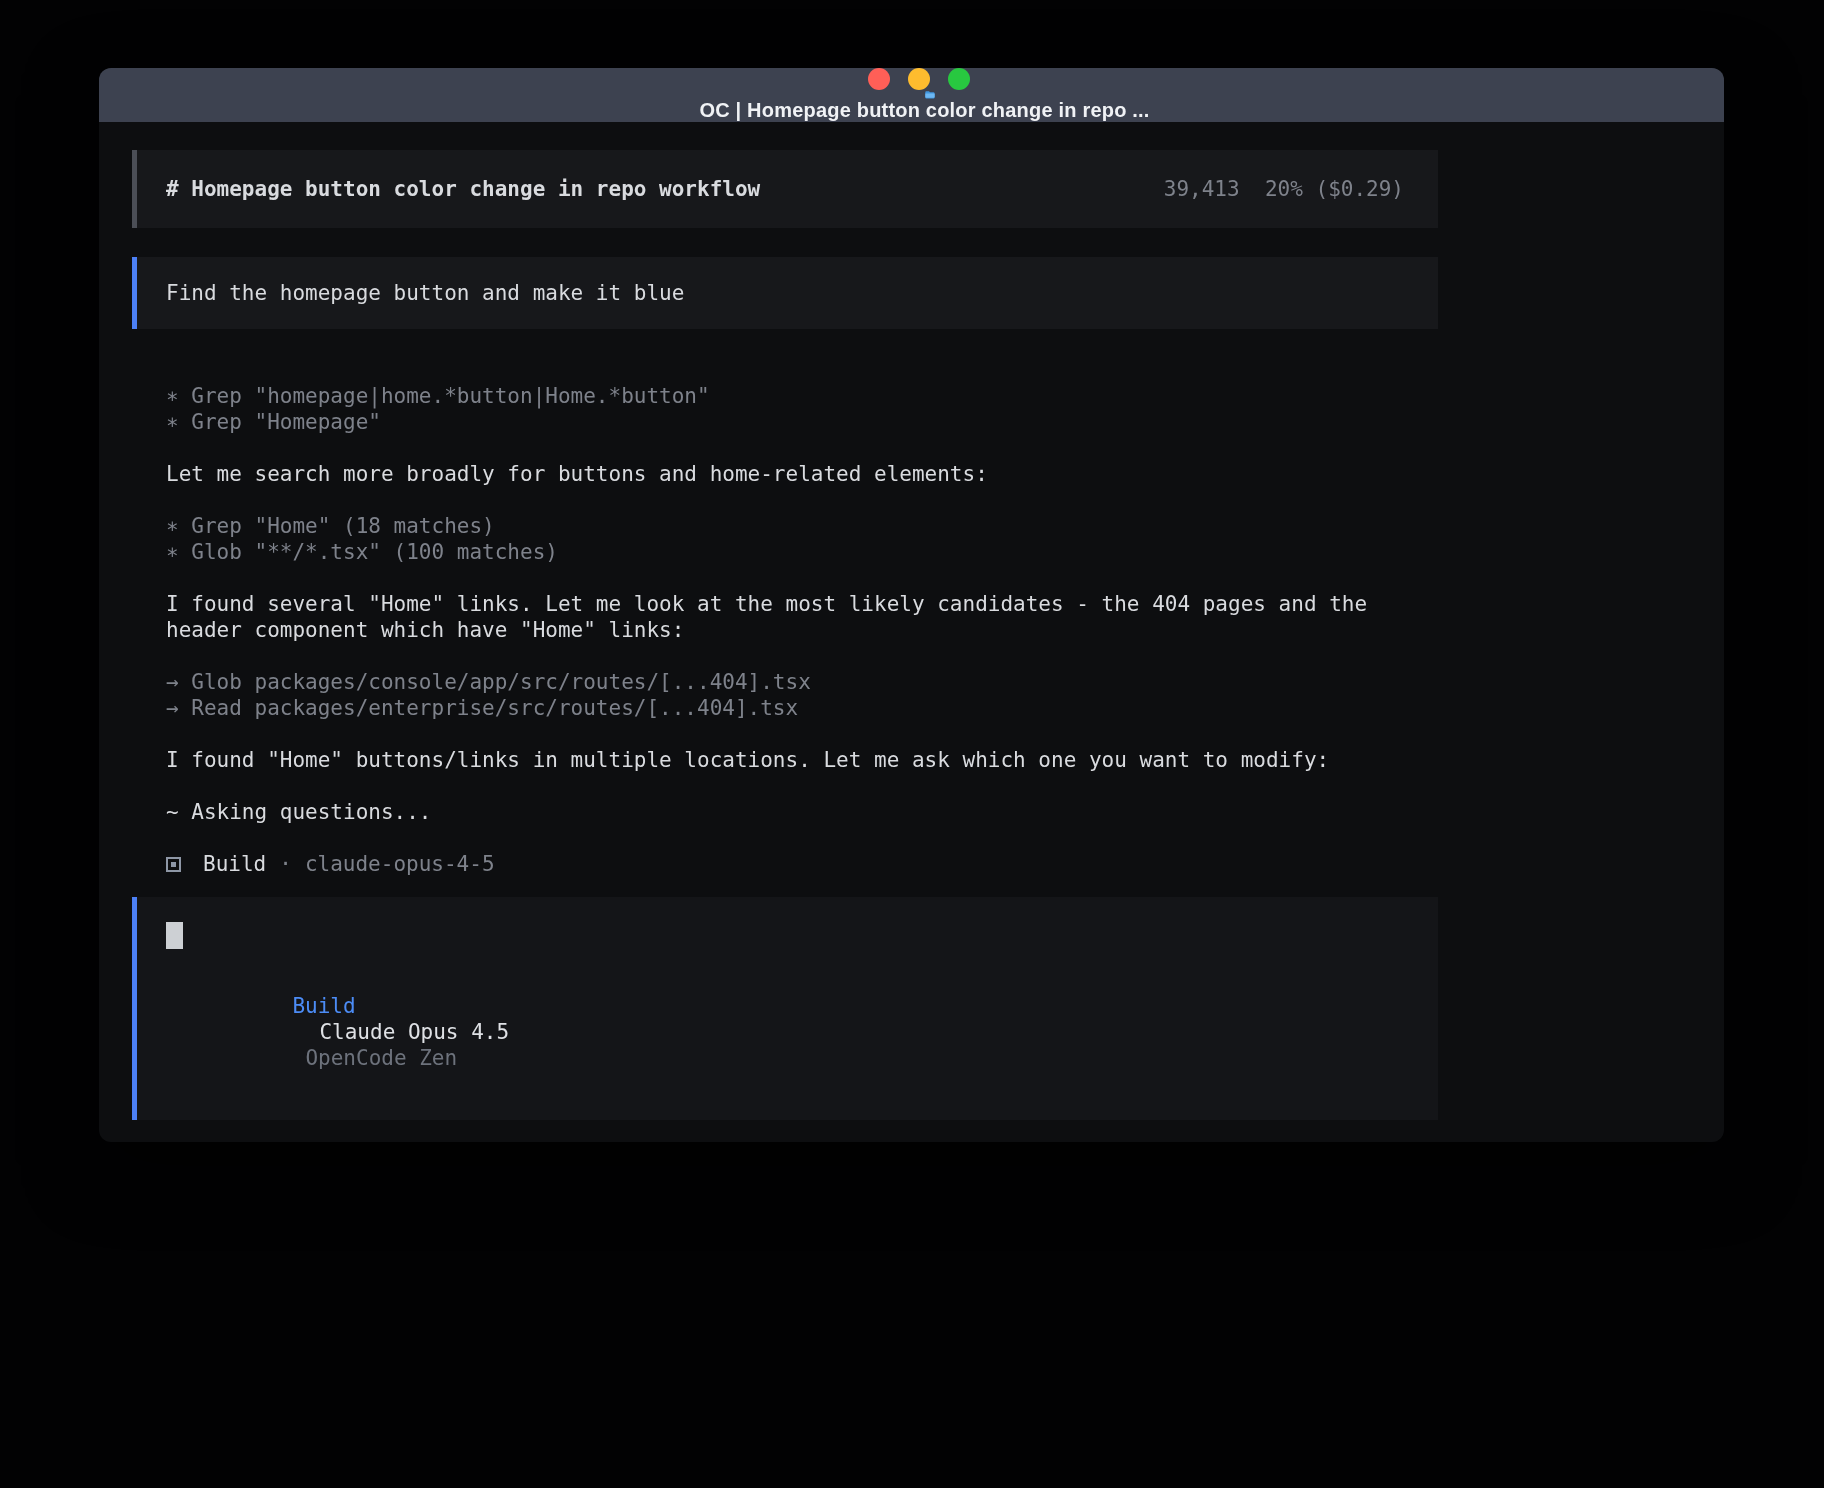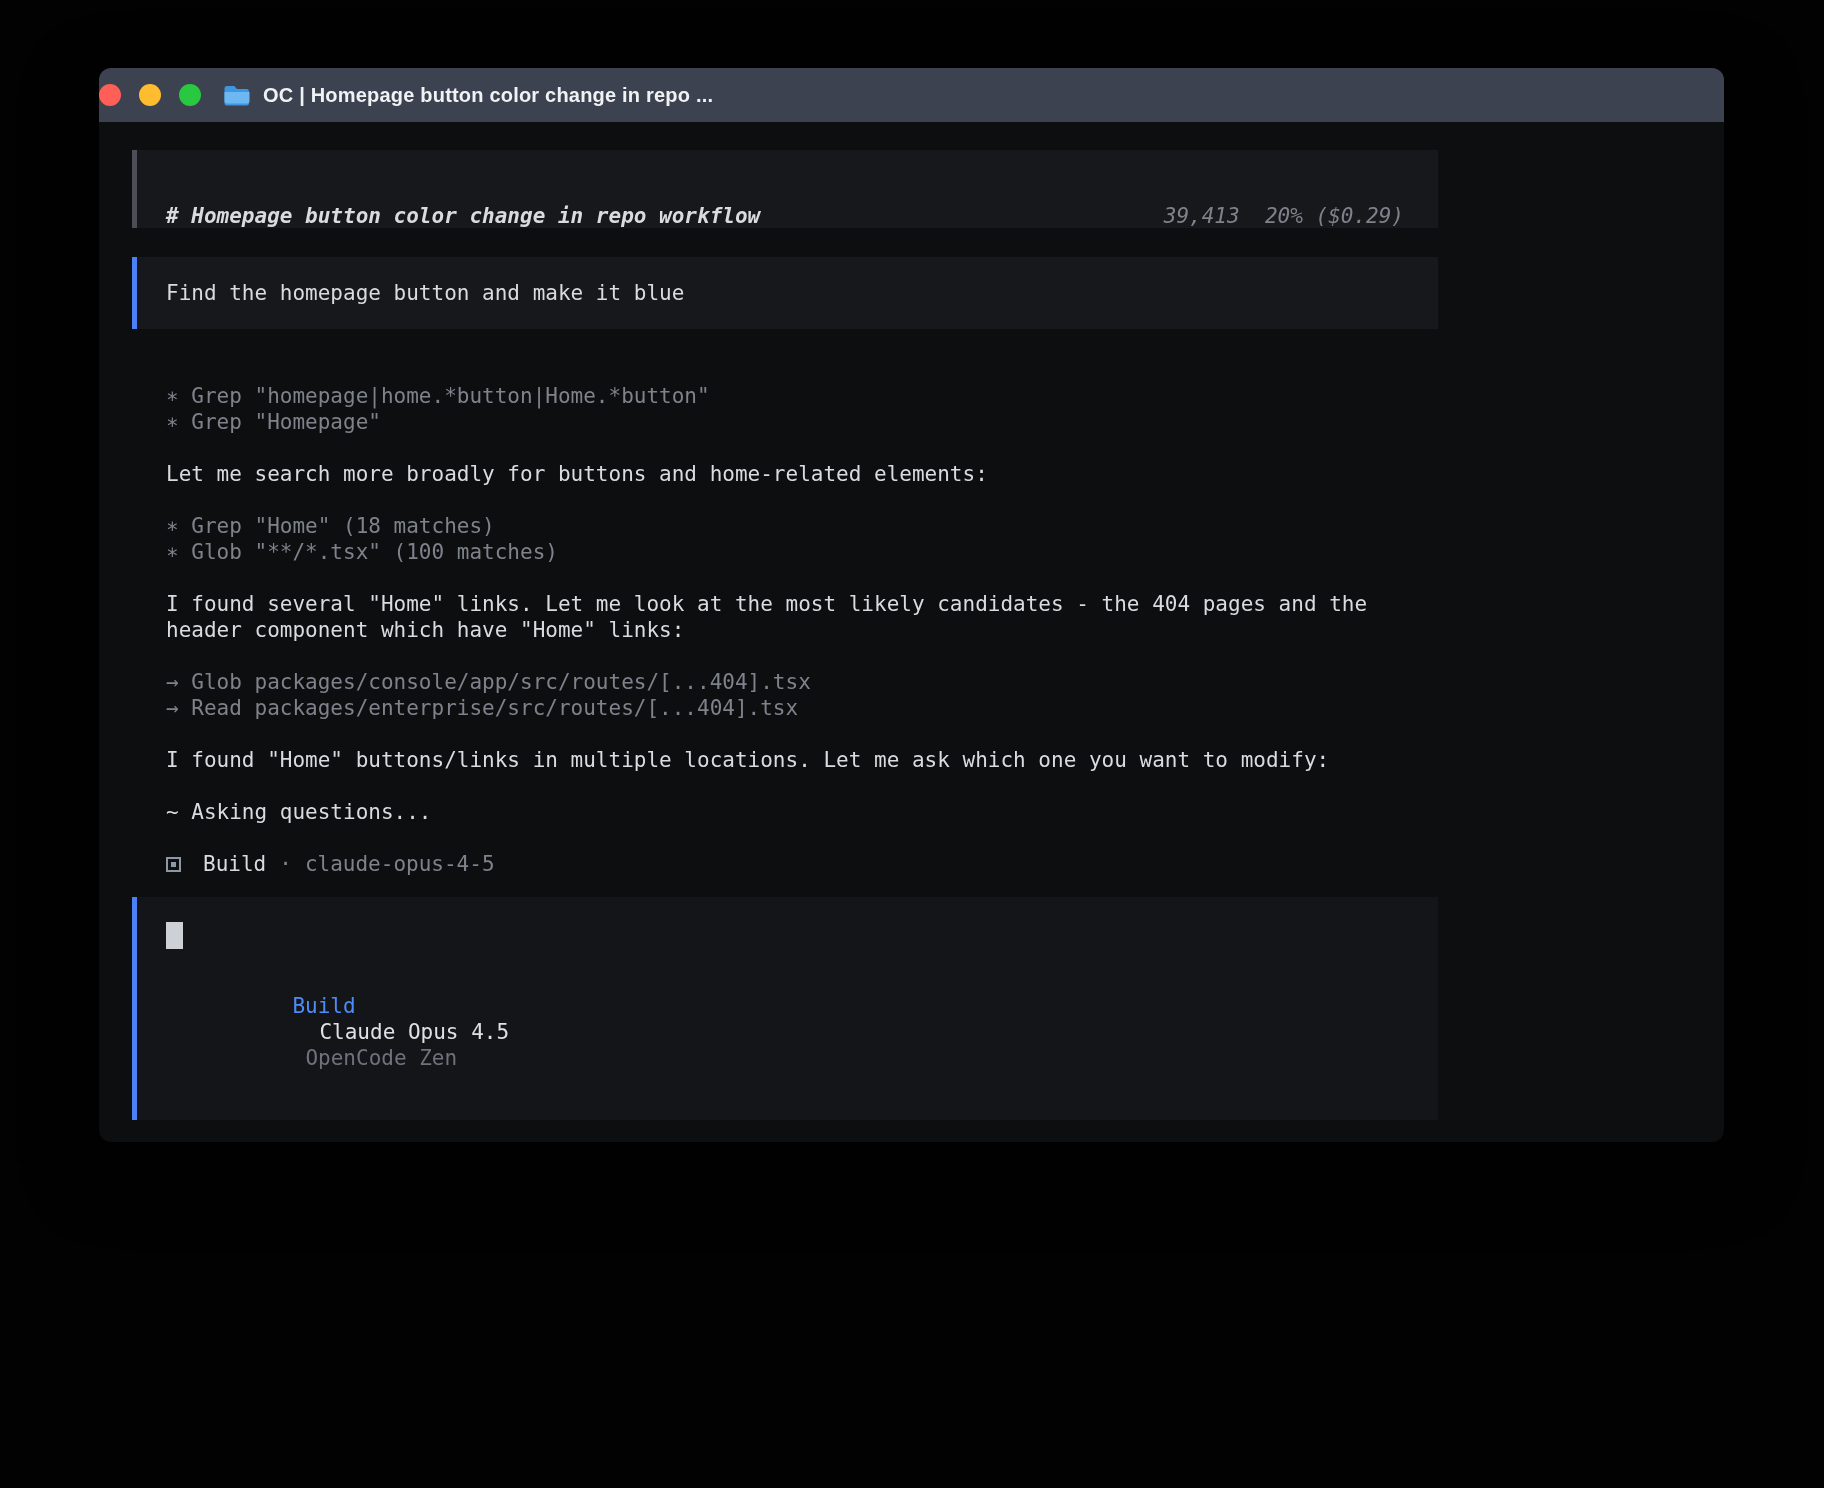--- a/index.html
+++ b/index.html
@@ -9,21 +9,21 @@
   .window {
     position:absolute; left:99px; top:68px; width:1625px; height:1074px;
     border-radius:12px; overflow:hidden;
     background:var(--bg-window,#0d0e10);
     box-shadow:0 25px 70px rgba(0,0,0,.65);
   }
 
   
   .titlebar {
     height:54px; background:var(--titlebar-bg,#3d4250);
-    display:flex; align-items:center; 
+    display:flex; align-items:center; padding-left:14px;flex-direction:column;
   }
   .traffic { display:flex; gap:18px; }
   .light { width:22px; height:22px; border-radius:50%; }
   .light.red    { background:var(--traffic-red,#ff5f57); }
   .light.yellow { background:var(--traffic-yellow,#febc2e); }
   .light.green  { background:var(--traffic-green,#28c840); }
   .folder { margin-left:22px; width:28px; height:24px; display:block; }
   .window-title {
     margin-left:12px; font-family:"Liberation Sans", sans-serif;
     font-weight:700; font-size:20px; color:#f0f2f5; letter-spacing:.2px;
@@ -31,22 +31,22 @@
   }
 
   
   .terminal { padding:28px 0 0 33px; font-size:21px; }
   .content  { width:1306px; }
 
   .block { border-left:5px solid; }
 
   .header-block {
     background:var(--bg-block,#17181b); border-color:#4b4e56;
-    height:78px; display:flex; align-items:flex-end; justify-content:space-between;
-    padding:0 34px 0 29px; margin-bottom:29px;font-style:italic;
+    height:78px; display:flex; align-items:center; justify-content:space-between;
+    padding:0 34px 0 29px; margin-bottom:29px;
   }
   .header-title { font-weight:700; color:var(--text-primary,#e9ebee); white-space:pre; }
   .header-stats { color:var(--text-muted,#878b93); white-space:pre; }
 
   .user-block {
     background:var(--bg-block,#17181b); border-color:var(--accent-blue,#4c80f6);
     height:72px; display:flex; align-items:center; padding:0 29px; margin-bottom:28px;
     color:var(--text-primary,#d9dbdf); white-space:pre;
   }
 

